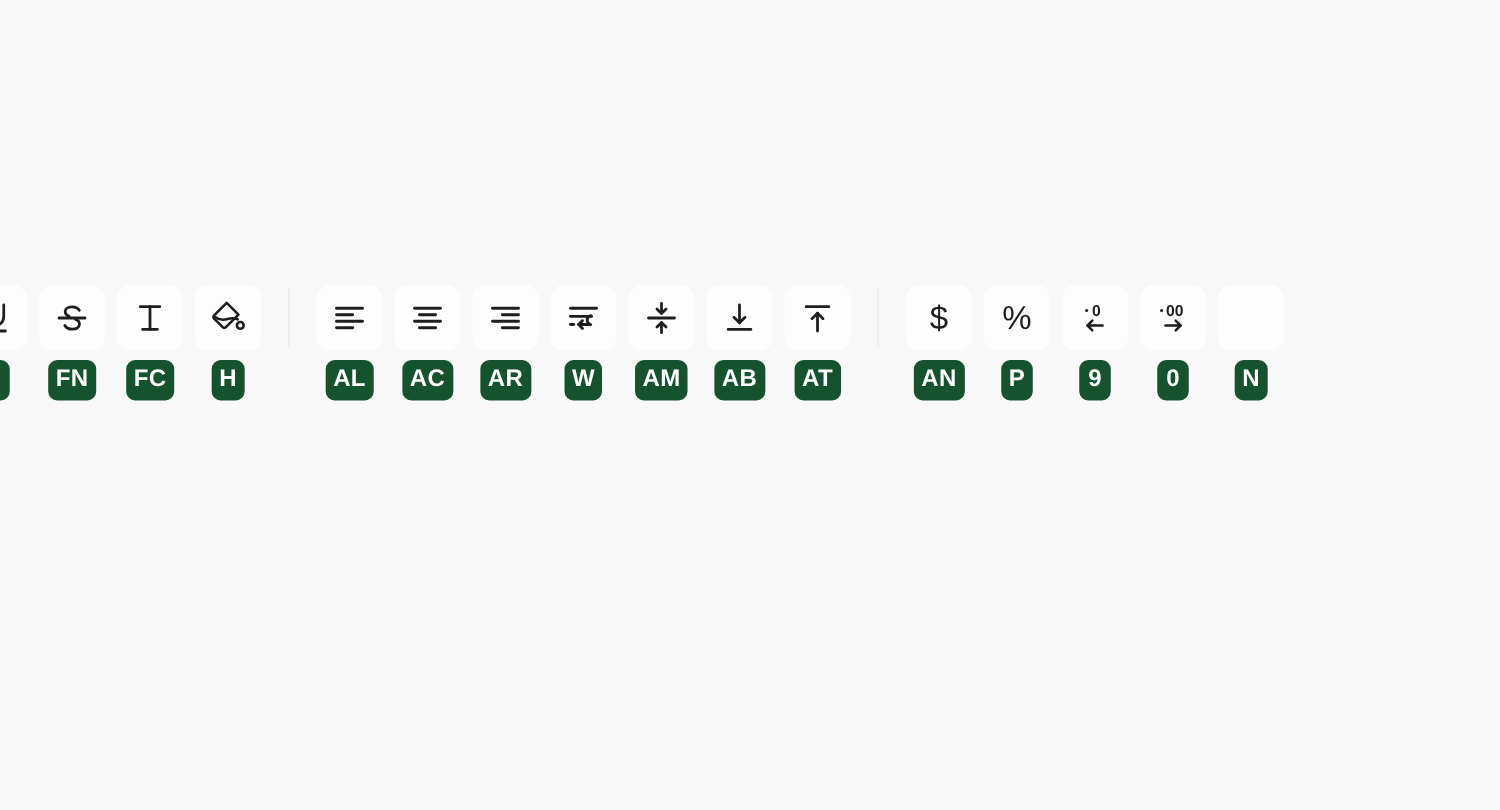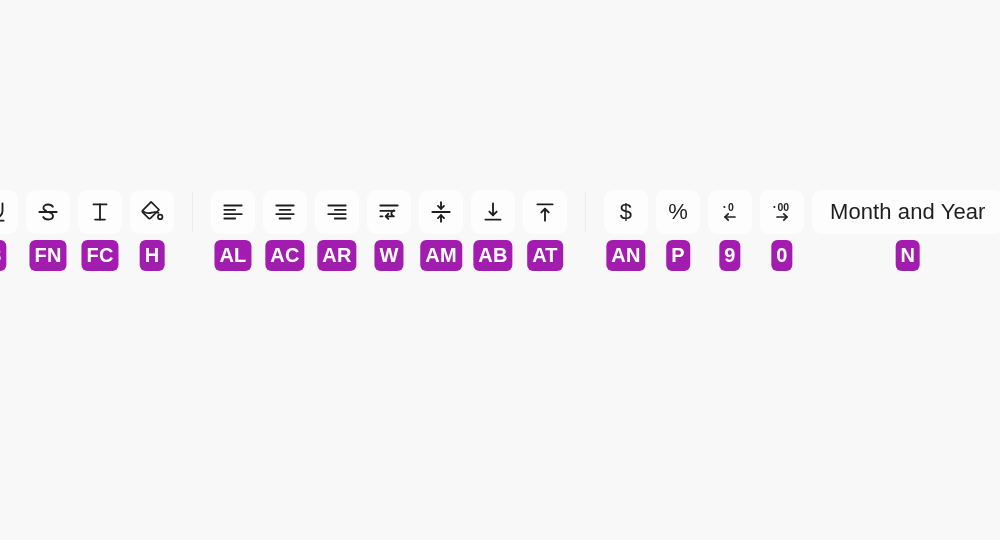--- a/index.html
+++ b/index.html
@@ -68,23 +68,23 @@
 
   .icon { display: block; }
   .icon svg { display: block; }
 
   
   .badge {
     position: absolute;
     top: 50px;
     left: 50%;
     transform: translateX(-50%);
-    background: #a21caf;
+    background: #14532d;
     color: #ffffff;
-    font-size: 20px;
+    font-size: 16px;
     font-weight: bold;
     line-height: 1;
     padding: 5px 5px 6px 5px;
     border-radius: 6px;
     box-sizing: border-box;
     min-width: 21px;
     text-align: center;
     letter-spacing: .2px;
   }
 
@@ -265,18 +265,17 @@
           <circle cx="6.4" cy="9" r="1.05" fill="#1e1e1e" stroke="none"></circle>
           <text x="9.4" y="12.6" font-family="Liberation Sans, sans-serif" font-size="10.5" font-weight="bold" fill="#1e1e1e" stroke="none">00</text>
           <path d="M9 19h10"></path>
           <path d="M15.8 15.8 19 19l-3.2 3.2"></path>
         </svg>
       </span>
       <span class="badge">0</span>
     </div>
 
     <div class="tbtn wide">
-      <span class="label">Month and Year</span>
       <span class="badge">N</span>
     </div>
   </div>
 
 </div>
 
 </body></html>

